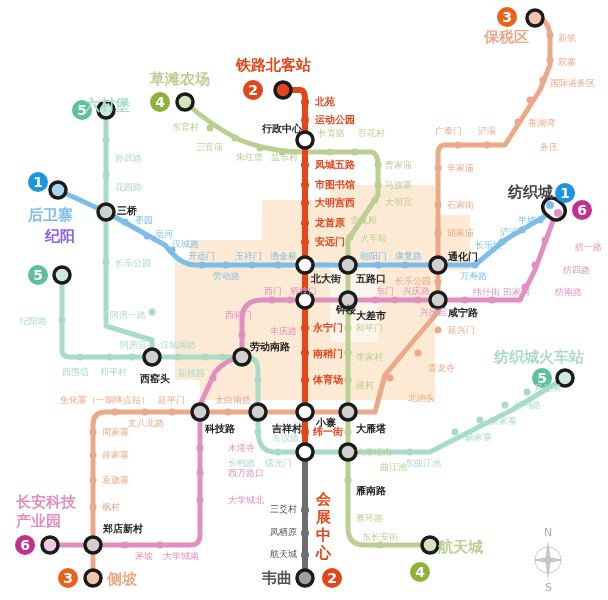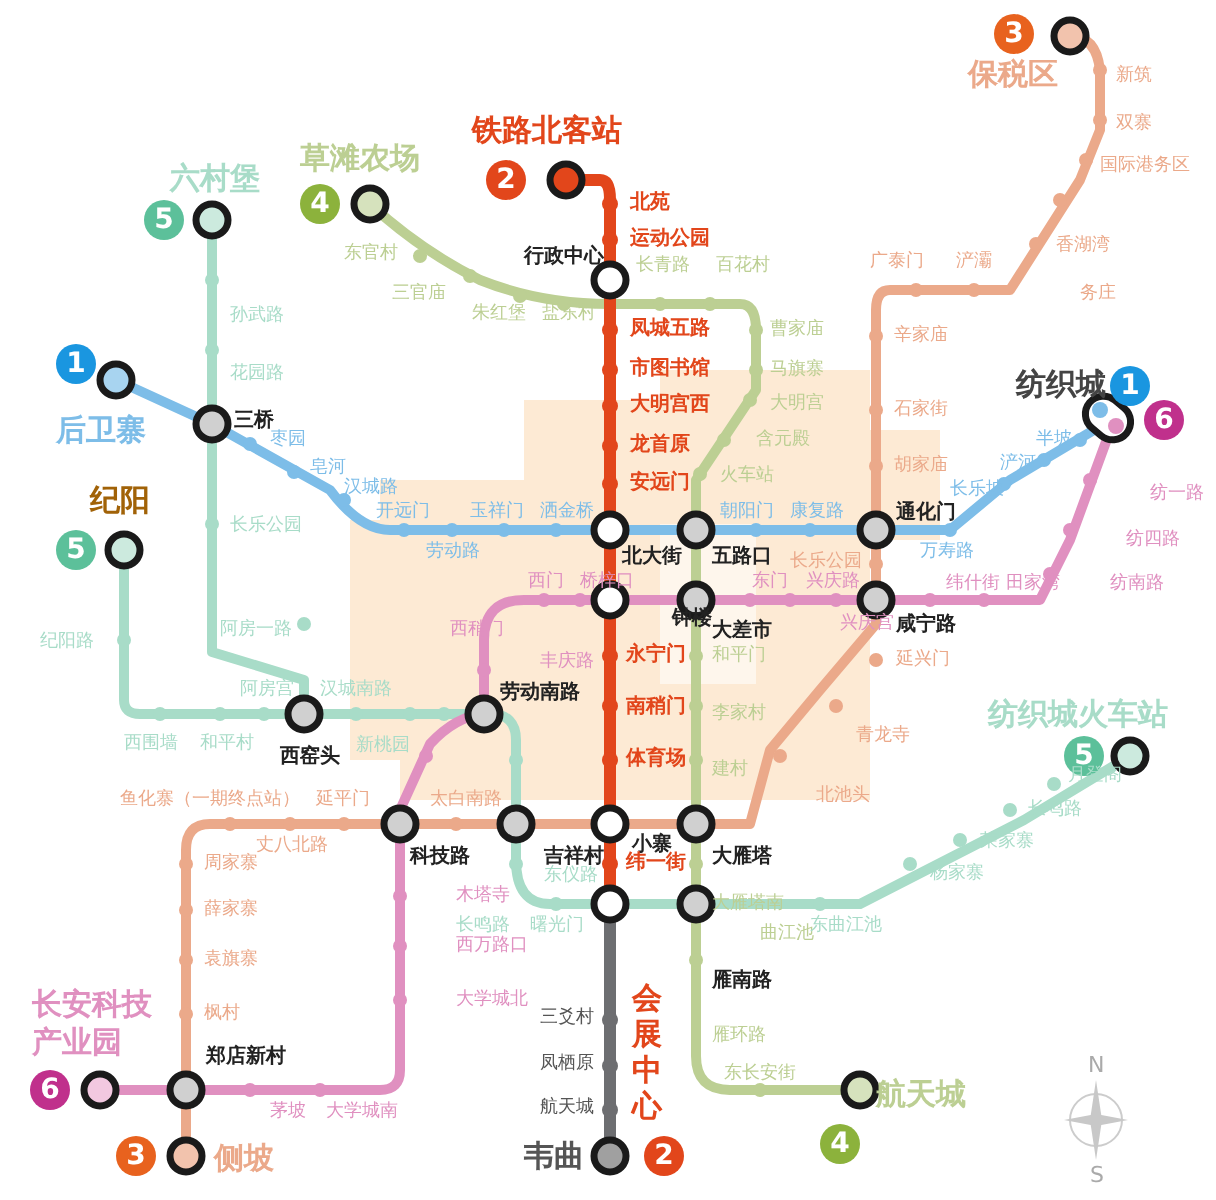--- a/index.html
+++ b/index.html
@@ -228,22 +228,22 @@
 <div class="badge" style="left:15px;top:535px;background:#c0308c;">6</div>
 
 <div class="term" style="left:236px;top:56px;color:#e2461b;">铁路北客站</div>
 <div class="term" style="left:262px;top:569px;color:#555;">韦曲</div>
 <div class="term" style="left:28px;top:206px;color:#7dbde8;">后卫寨</div>
 <div class="term" style="left:508px;top:183px;color:#444;">纺织城</div>
 <div class="term" style="left:484px;top:28px;color:#eba98a;">保税区</div>
 <div class="term" style="left:107px;top:570px;color:#eba98a;">侧坡</div>
 <div class="term" style="left:150px;top:70px;color:#bccf93;">草滩农场</div>
 <div class="term" style="left:438px;top:538px;color:#bccf93;">航天城</div>
-<div class="term" style="left:85px;top:80px;color:#a8dcc8;">六村堡</div>
-<div class="term" style="left:45px;top:241px;color:#a16207;">纪阳</div>
+<div class="term" style="left:85px;top:96px;color:#a8dcc8;">六村堡</div>
+<div class="term" style="left:45px;top:229px;color:#8b5cf6;font-family:Liberation Mono, monospace;">纪阳</div>
 <div class="term" style="left:494px;top:348px;color:#a8dcc8;">纺织城火车站</div>
 <div class="term" style="left:16px;top:493px;color:#e090c0;width:60px;white-space:normal;line-height:19px;">长安科技产业园</div>
 <div class="term" style="left:316px;top:490px;color:#e2461b;width:16px;white-space:normal;line-height:18px;">会展中心</div>
 
 <div class="lbl xfer" style="left:262px;top:123px;">行政中心</div>
 <div class="lbl xfer" style="left:117px;top:205px;">三桥</div>
 <div class="lbl xfer" style="left:311px;top:273px;">北大街</div>
 <div class="lbl xfer" style="left:356px;top:273px;">五路口</div>
 <div class="lbl xfer" style="left:448px;top:251px;">通化门</div>
 <div class="lbl xfer" style="left:316px;top:304px;margin-left:20px;">钟楼</div>
@@ -312,21 +312,21 @@
 
 <div class="lbl l4" style="left:172px;top:122px;">东官村</div>
 <div class="lbl l4" style="left:196px;top:142px;">三官庙</div>
 <div class="lbl l4" style="left:236px;top:152px;">朱红堡</div>
 <div class="lbl l4" style="left:271px;top:152px;">盐东村</div>
 <div class="lbl l4" style="left:318px;top:128px;">长青路</div>
 <div class="lbl l4" style="left:358px;top:128px;">百花村</div>
 <div class="lbl l4" style="left:385px;top:160px;">曹家庙</div>
 <div class="lbl l4" style="left:385px;top:180px;">马旗寨</div>
 <div class="lbl l4" style="left:385px;top:197px;">大明宫</div>
-<div class="lbl l4" style="left:378px;top:215px;text-align:center;">含元殿</div>
+<div class="lbl l4" style="left:350px;top:215px;text-align:center;">含元殿</div>
 <div class="lbl l4" style="left:360px;top:233px;">火车站</div>
 <div class="lbl l4" style="left:356px;top:323px;">和平门</div>
 <div class="lbl l4" style="left:356px;top:352px;">李家村</div>
 <div class="lbl l4" style="left:356px;top:380px;">建村</div>
 <div class="lbl l4" style="left:356px;top:447px;">大雁塔南</div>
 <div class="lbl l4" style="left:380px;top:462px;">曲江池</div>
 <div class="lbl l4" style="left:356px;top:513px;">雁环路</div>
 <div class="lbl l4" style="left:362px;top:532px;">东长安街</div>
 
 <div class="lbl l5" style="left:115px;top:153px;">孙武路</div>

